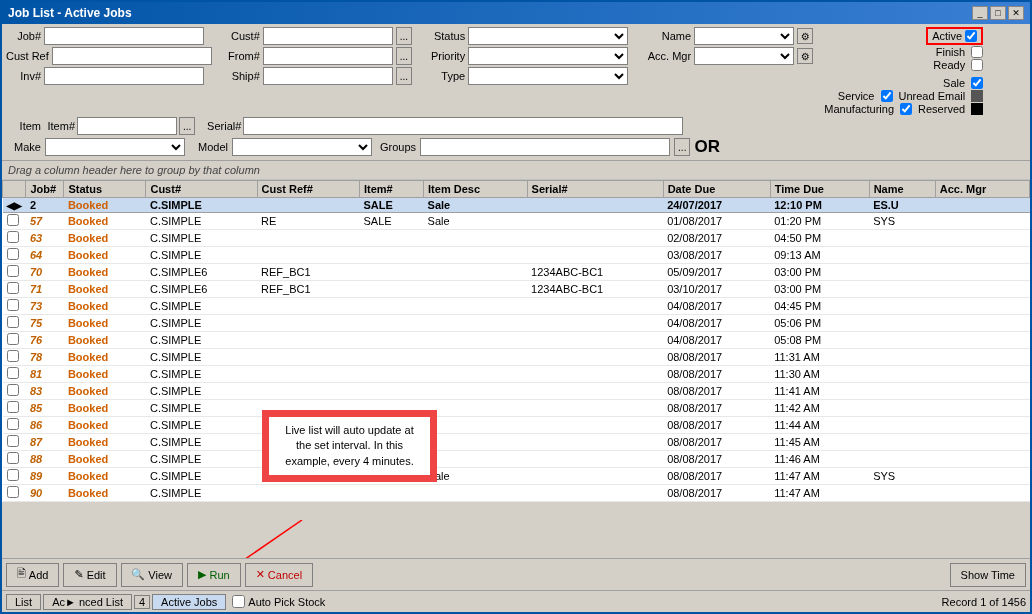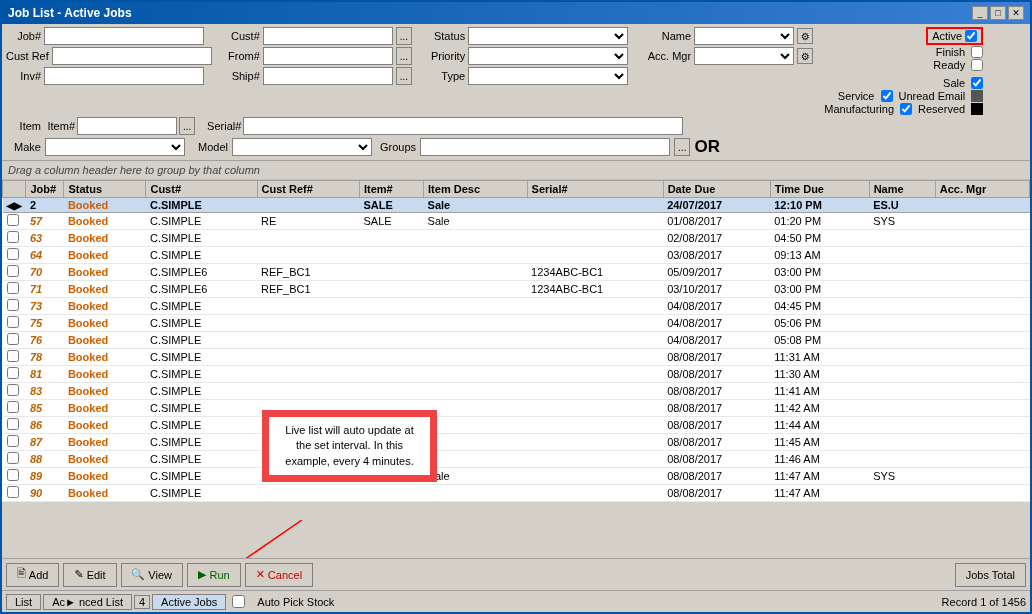--- a/index.html
+++ b/index.html
@@ -37,21 +37,21 @@
     
     .bottom-toolbar { background: #d4d0c8; border-top: 1px solid #a0a0a0; padding: 3px 4px; display: flex; align-items: center; gap: 4px; flex-shrink: 0; height: 32px; }
     .bottom-btn { height: 24px; padding: 0 10px; border: 1px solid #808080; background: #d4d0c8; font-size: 11px; cursor: pointer; display: flex; align-items: center; gap: 3px; }
     .spacer { flex: 1; }
     .show-total-btn { height: 24px; padding: 0 10px; border: 1px solid #808080; background: #d4d0c8; font-size: 11px; cursor: pointer; }
     
     .status-bar { background: #d4d0c8; border-top: 1px solid #a0a0a0; padding: 2px 4px; display: flex; align-items: center; height: 22px; flex-shrink: 0; }
     .status-tab { padding: 1px 8px; border: 1px solid #808080; background: #d4d0c8; font-size: 11px; cursor: pointer; margin-right: 2px; }
     .status-badge { background: #d4d0c8; border: 1px solid #808080; padding: 0 4px; font-size: 11px; margin-right: 2px; }
     .active-jobs-tab { padding: 1px 8px; border: 1px solid #808080; background: #c8daf0; font-size: 11px; cursor: pointer; }
-    .auto-pick-area { display: flex; align-items: center; gap: 12px; margin-left: 6px; }
+    .auto-pick-area { display: flex; align-items: center; gap: 3px; margin-left: 6px; }
     .record-info { margin-left: auto; font-size: 11px; }
     
     .grid-wrapper { position: relative; flex: 1; overflow: hidden; }
     
     .top-form { background: #d4d0c8; padding: 3px 4px; flex-shrink: 0; border-bottom: 1px solid #a0a0a0; }
     
     .inline-row { display: flex; align-items: center; gap: 3px; }
     
     .gear-btn { width: 16px; height: 16px; border: 1px solid #808080; background: #d4d0c8; cursor: pointer; font-size: 10px; display: flex; align-items: center; justify-content: center; }
     
@@ -506,21 +506,21 @@
     </button>
     <button class="bottom-btn" style="color:#006000;">
       <span>▶</span>
       <span>Run</span>
     </button>
     <button class="bottom-btn" style="color:#c00000;">
       <span>✕</span>
       <span>Cancel</span>
     </button>
     <div class="spacer"></div>
-    <button class="show-total-btn">Jobs Total</button>
+    <button class="show-total-btn">Show Time</button>
   </div>
 
   <div class="status-bar">
     <div class="status-tab">List</div>
     <div class="status-tab">Ac► nced List</div>
     <div class="status-badge">4</div>
     <div class="active-jobs-tab">Active Jobs</div>
     <div class="auto-pick-area">
       <input type="checkbox" style="">
       <span>Auto Pick Stock</span>

